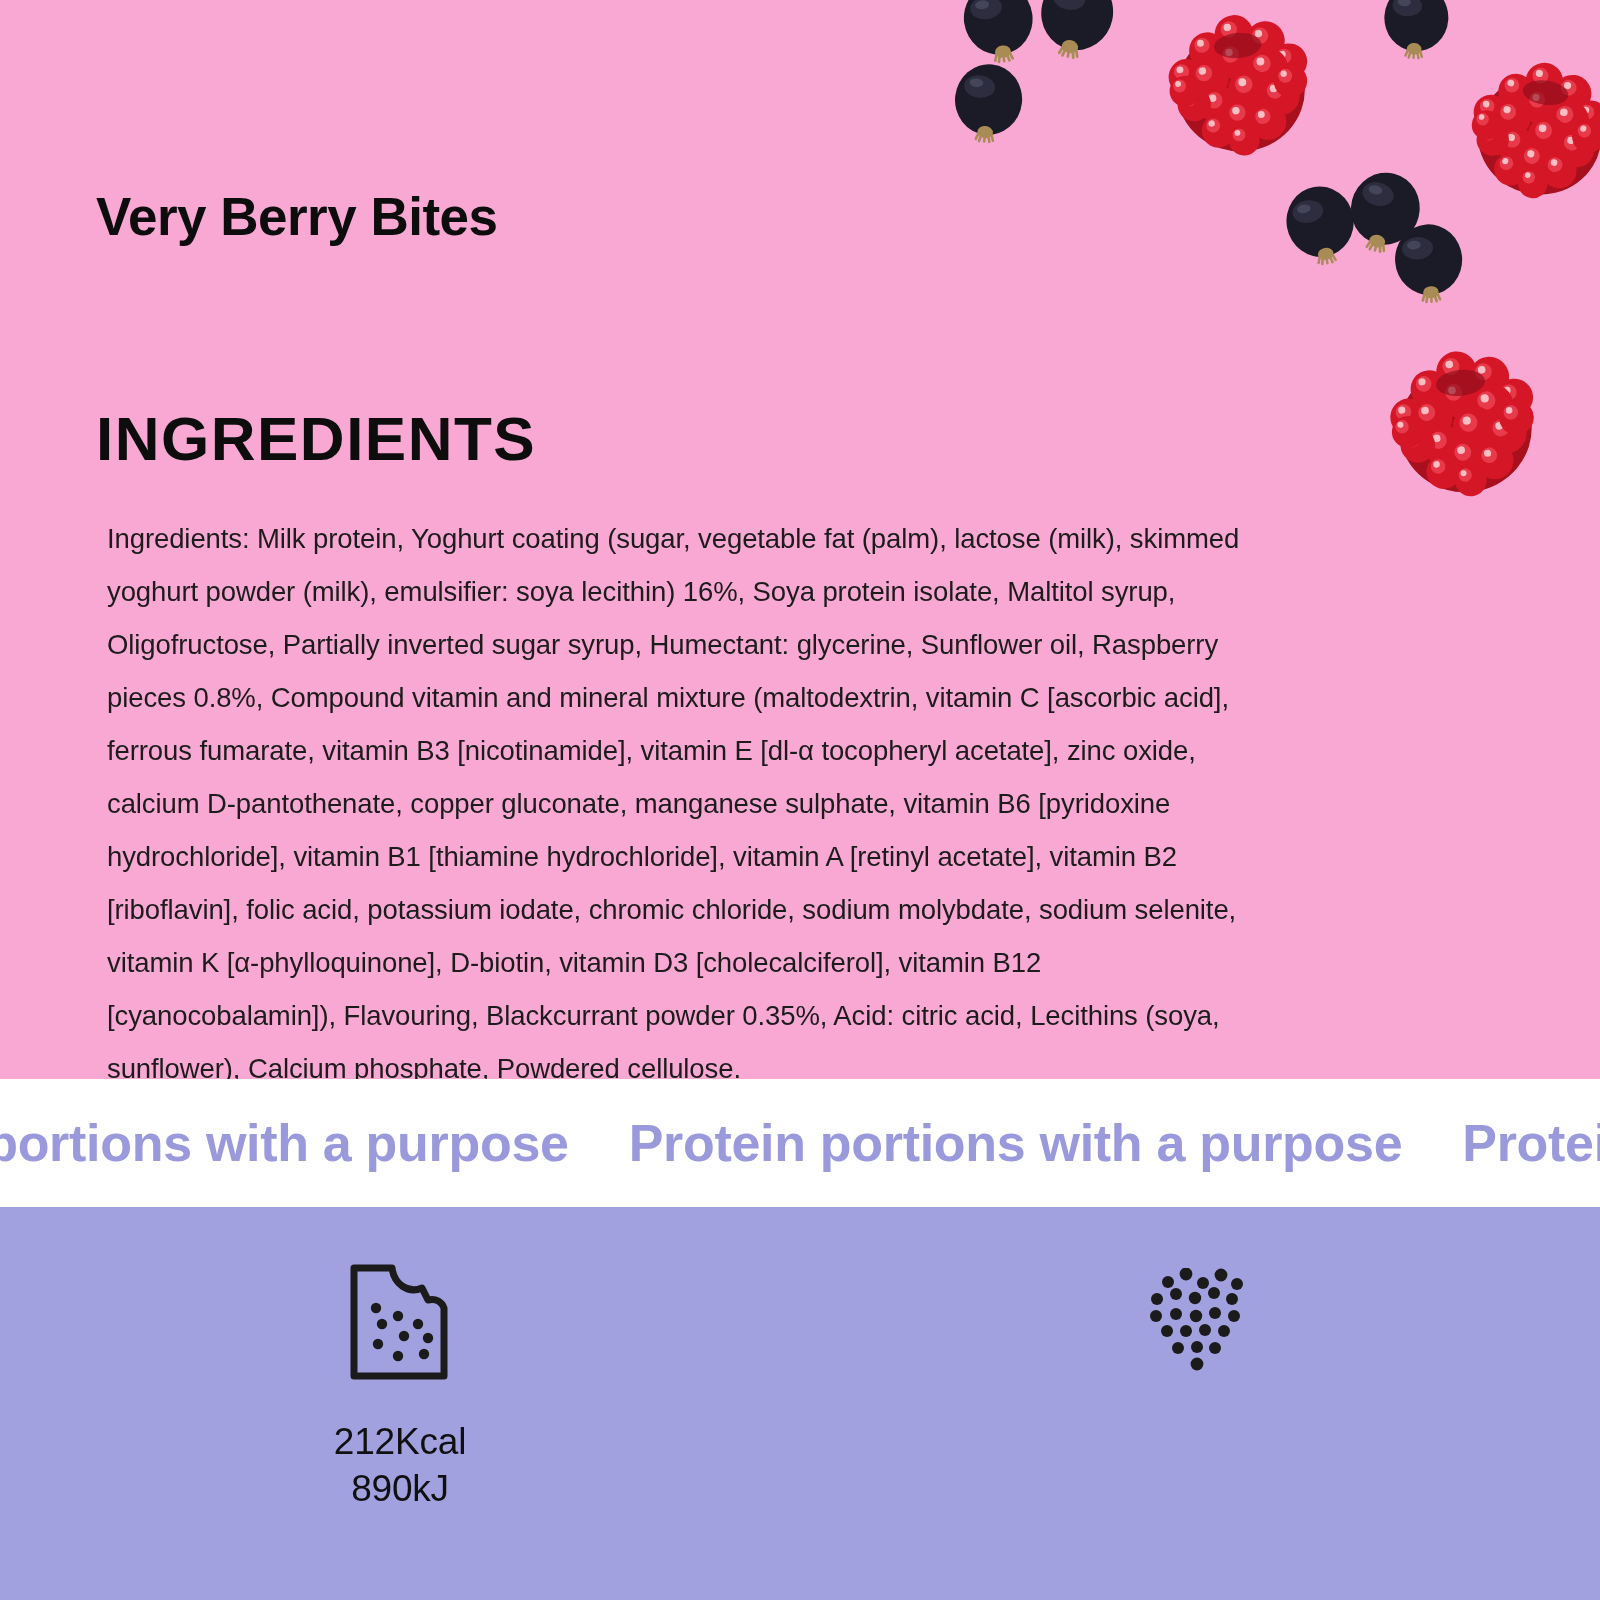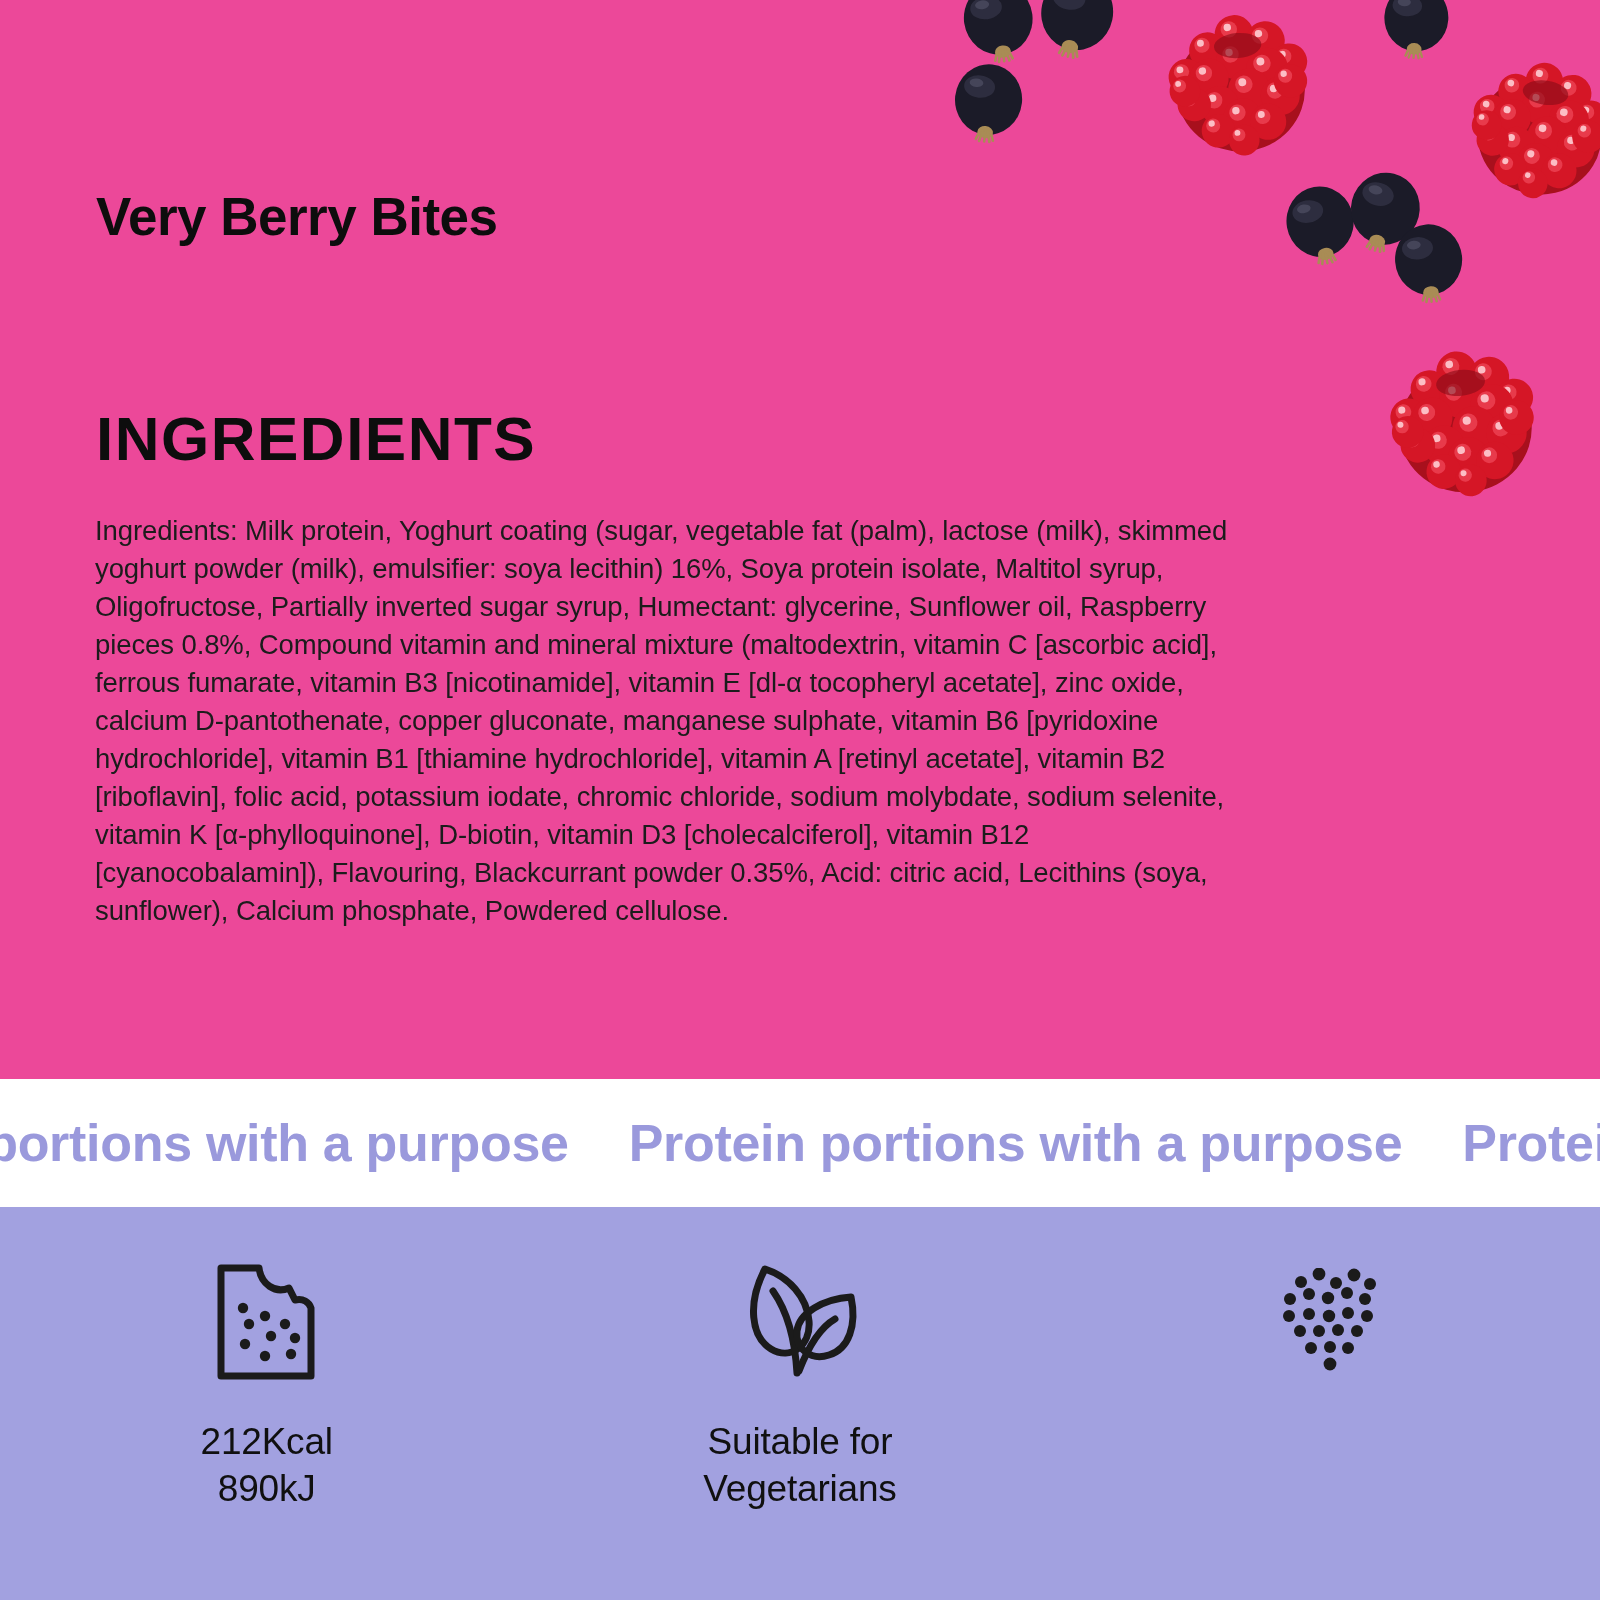--- a/index.html
+++ b/index.html
@@ -9,21 +9,21 @@
     background:#ffffff;
     overflow:hidden;
     position:relative;
   }
 
   
   .ingredients-panel{
     position:absolute;
     left:0; top:0;
     width:1600px; height:1079px;
-    background:#ec4899;
+    background:#f9a8d4;
     overflow:hidden;
   }
 
   .product-title{
     position:absolute;
     left:96px; top:190px;
     font-size:53px;
     font-weight:700;
     letter-spacing:-0.5px;
     color:#0d0d0d;
@@ -36,24 +36,24 @@
     font-size:62px;
     font-weight:700;
     letter-spacing:1.5px;
     color:#0d0d0d;
     line-height:1;
     margin-top:40px;
   }
 
   .ingredients-body{
     position:absolute;
-    left:95px; top:512px;
+    left:107px; top:512px;
     width:1170px;
     font-size:27.5px;
-    line-height:38px;
+    line-height:53px;
     color:#1c1c1c;
     font-weight:400;
     letter-spacing:-0.1px;
     text-align:left;
     white-space:pre-wrap;
   }
 
   
   .berries{
     position:absolute;
@@ -389,32 +389,20 @@
         <circle cx="82" cy="76" r="5.2" fill="#1b1b1b"></circle>
         <circle cx="32" cy="82" r="5.2" fill="#1b1b1b"></circle>
         <circle cx="52" cy="94" r="5.2" fill="#1b1b1b"></circle>
         <circle cx="78" cy="92" r="5.2" fill="#1b1b1b"></circle>
       </svg>
     </div>
     <div class="benefit-label">212Kcal
 890kJ</div>
   </div>
 
-  <div class="benefit">
-    <div class="benefit-icon">
-      <svg width="126" height="118" viewBox="0 0 126 118" fill="none">
-        <path d="M28 6 C10 40 14 74 34 86 C54 98 74 82 72 58 C70 34 52 14 28 6 Z" stroke="#1b1b1b" stroke-width="7" stroke-linejoin="round" fill="none"></path>
-        <path d="M36 28 C50 48 58 76 60 110" stroke="#1b1b1b" stroke-width="7" stroke-linecap="round" fill="none"></path>
-        <path d="M114 34 C120 62 112 86 92 92 C74 98 58 86 60 68 C62 50 86 36 114 34 Z" stroke="#1b1b1b" stroke-width="7" stroke-linejoin="round" fill="none"></path>
-        <path d="M98 56 C84 64 72 82 62 108" stroke="#1b1b1b" stroke-width="7" stroke-linecap="round" fill="none"></path>
-      </svg>
-    </div>
-    <div class="benefit-label">Suitable for
-Vegetarians</div>
-  </div>
 
   <div class="benefit">
     <div class="benefit-icon">
       <svg width="114" height="108" viewBox="0 0 114 108" fill="#1b1b1b">
         <circle cx="25" cy="14" r="6"></circle>
           <circle cx="43" cy="6" r="6.4"></circle>
         <circle cx="60" cy="15" r="6"></circle>
           <circle cx="78" cy="7" r="6.4"></circle>
         <circle cx="94" cy="16" r="6"></circle>
         <circle cx="14" cy="31" r="6"></circle>

